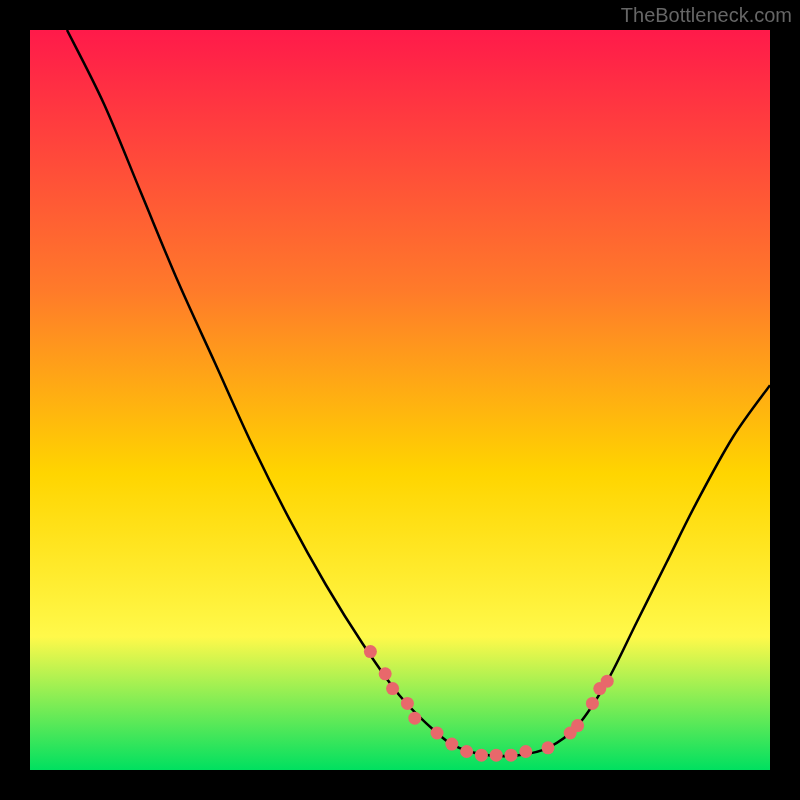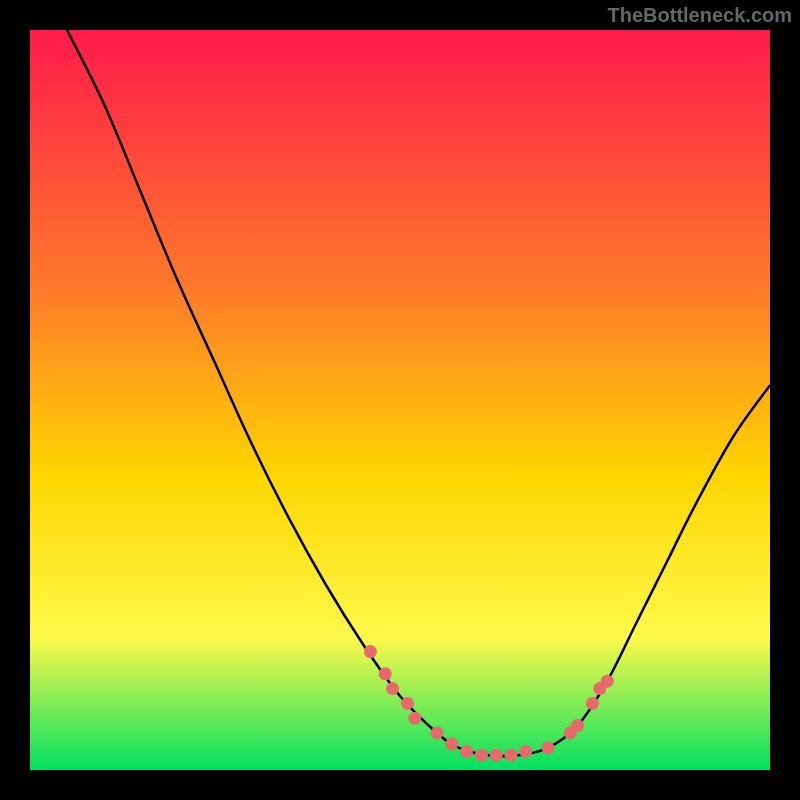--- a/index.html
+++ b/index.html
@@ -10,21 +10,21 @@
     height: 800px;
     position: relative;
     font-family: Arial, sans-serif;
   }
   .watermark {
     position: absolute;
     top: 4px;
     right: 8px;
     color: #666;
     font-size: 20px;
-    font-weight: bold;
+    font-weight: normal;
     z-index: 10;
   }
   .chart-area {
     position: absolute;
     left: 30px;
     top: 30px;
     width: 740px;
     height: 740px;
   }
   svg {

